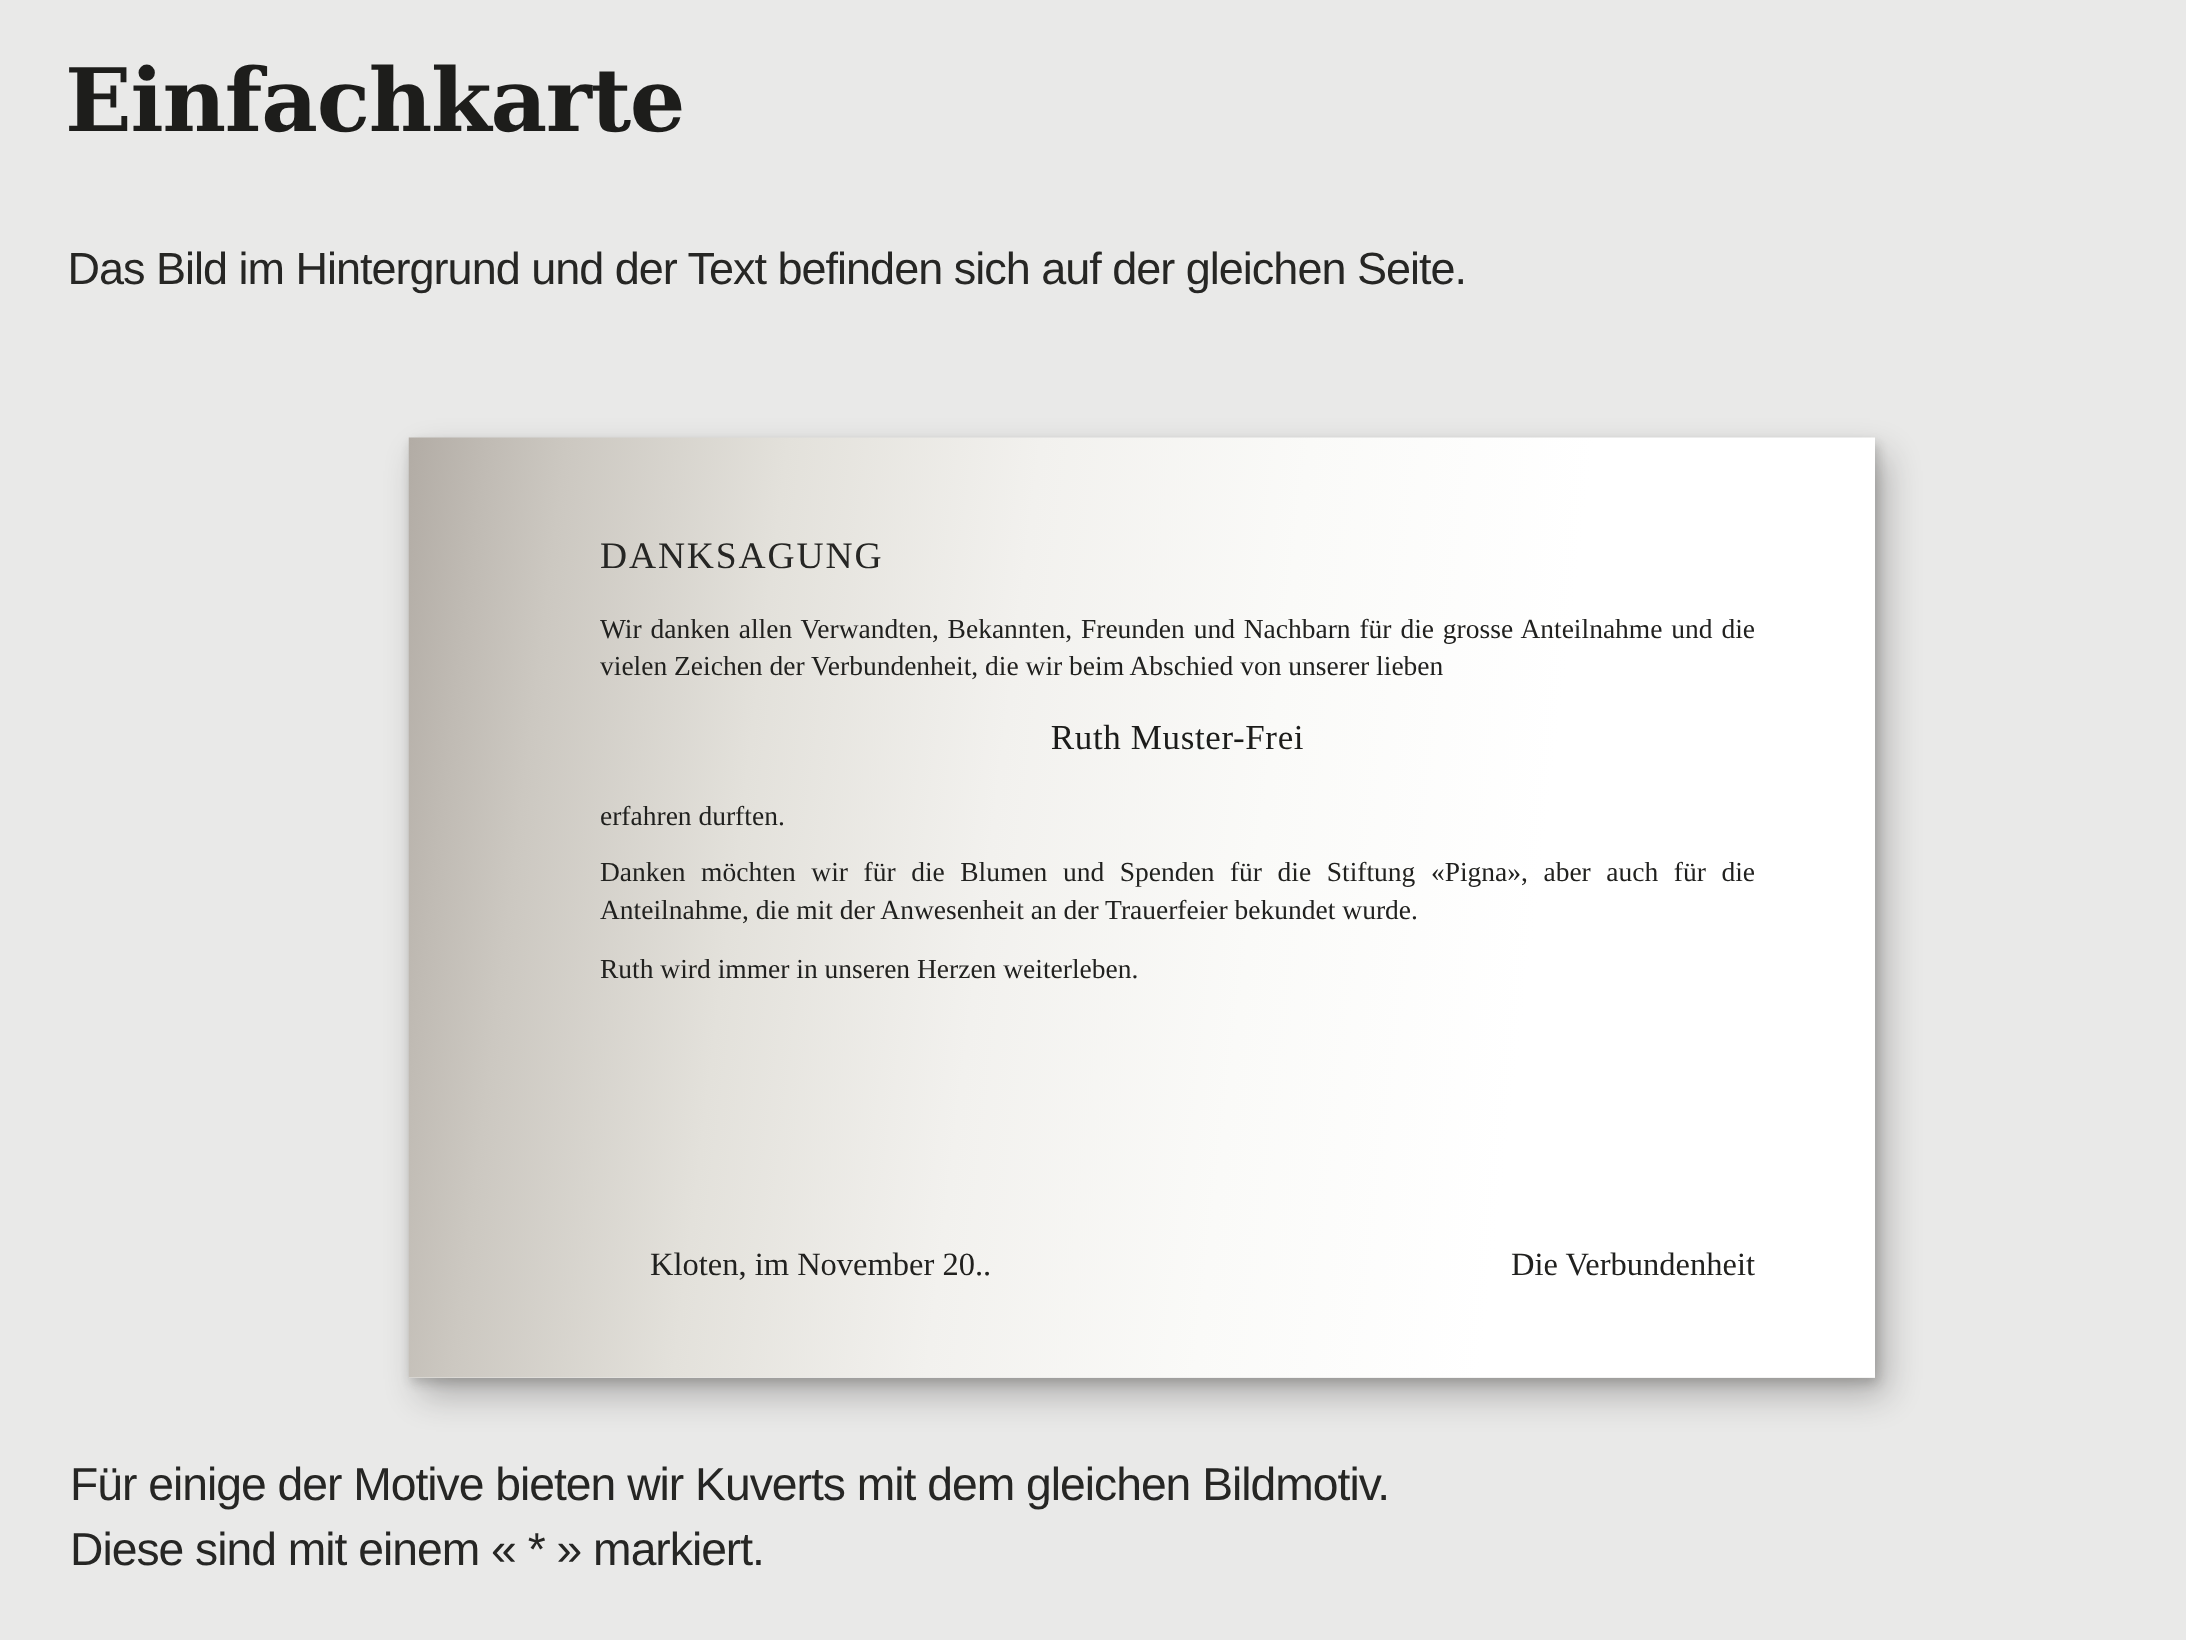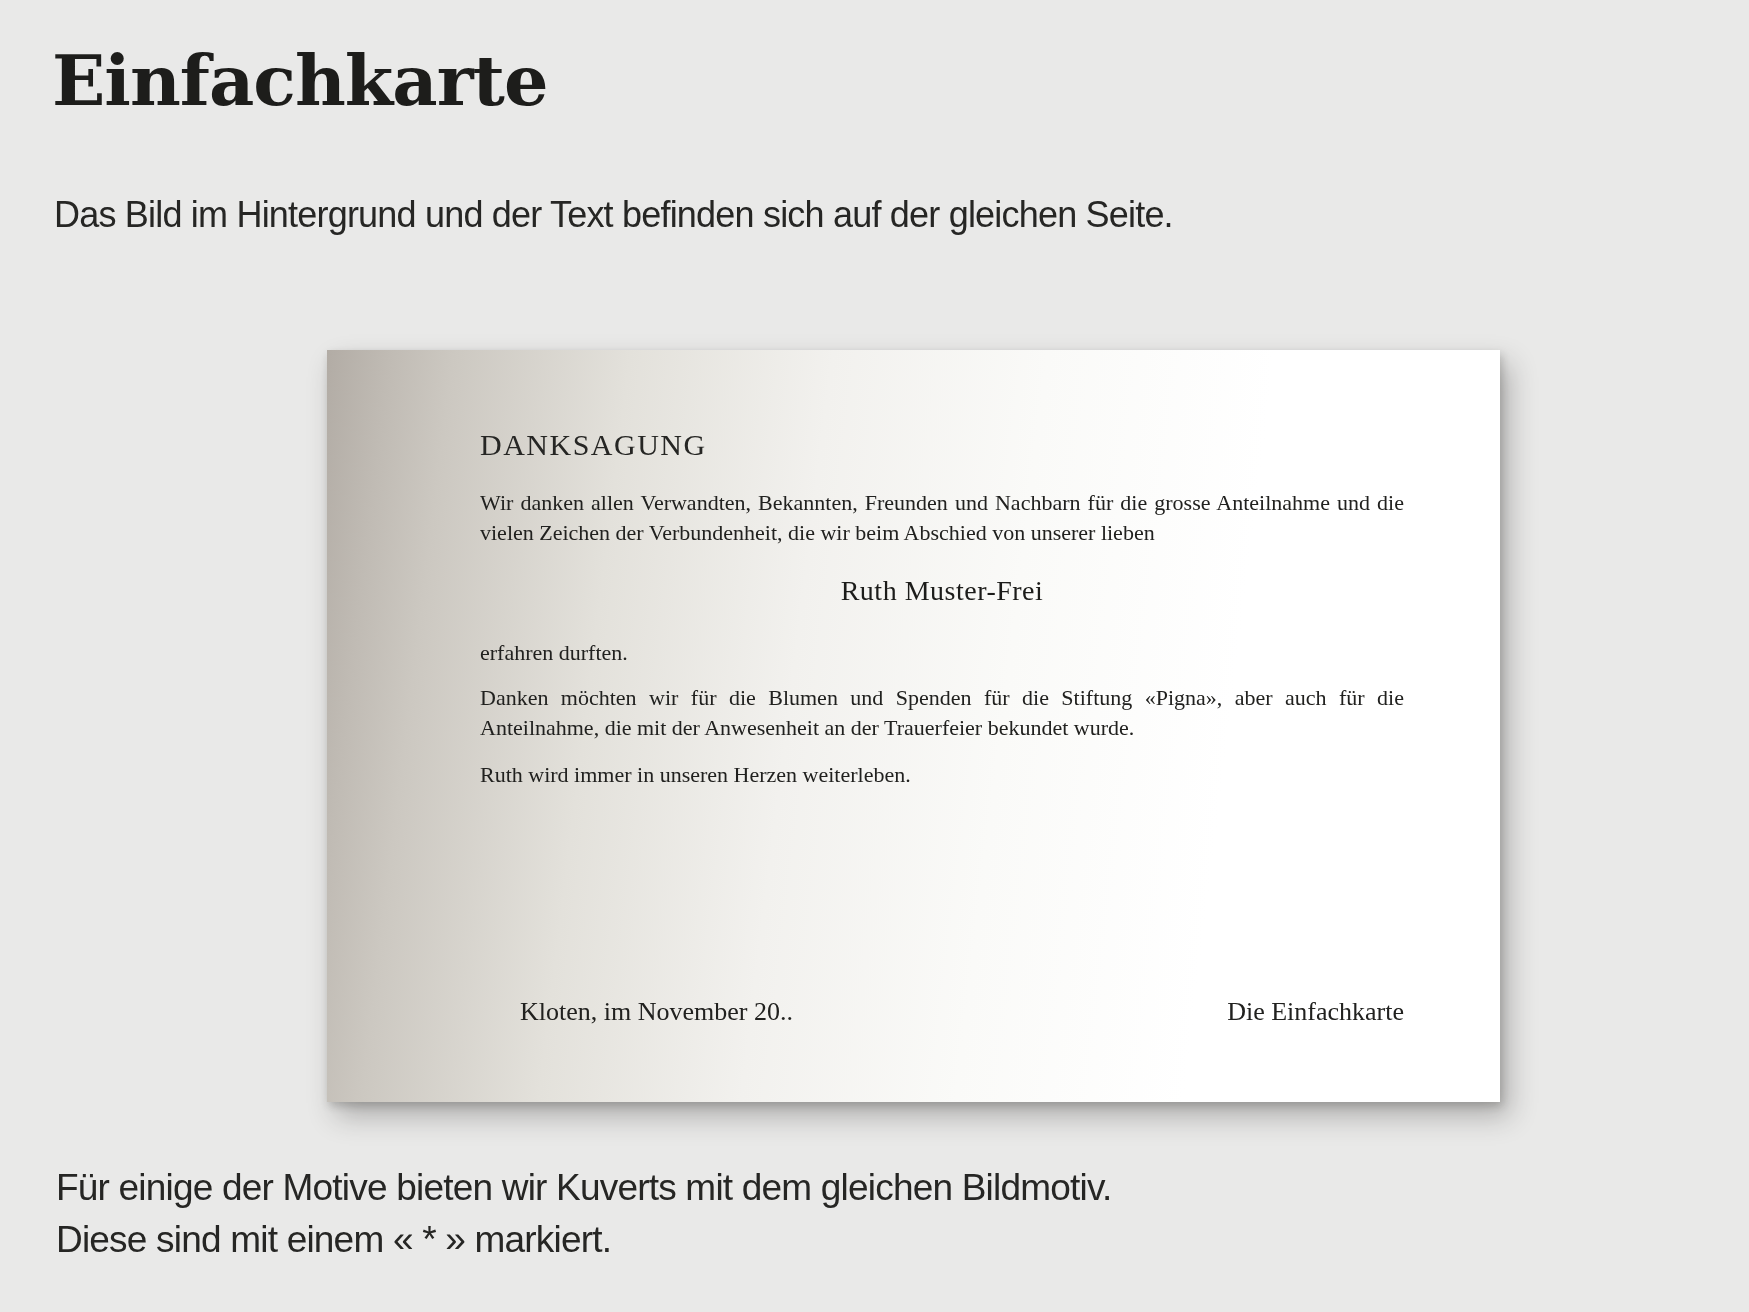--- a/index.html
+++ b/index.html
@@ -133,21 +133,21 @@
 
     <p class="body p2">erfahren durften.</p>
 
     <p class="body j p3">Danken möchten wir für die Blumen und Spenden für die Stiftung «Pigna», aber auch für die Anteilnahme, die mit der Anwesenheit an der Trauerfeier bekundet wurde.</p>
 
 
     <p class="body p5">Ruth wird immer in unseren Herzen weiterleben.</p>
 
     <div class="card-bottom-row">
       <span>Kloten, im November 20..</span>
-      <span>Die Einfachkarte</span>
+      <span>Die Verbundenheit</span>
     </div>
 
   </div>
 
   <div class="page-footer">
     <p>Für einige der Motive bieten wir Kuverts mit dem gleichen Bildmotiv.</p>
     <p>Diese sind mit einem « * » markiert.</p>
   </div>
 
 </div>

